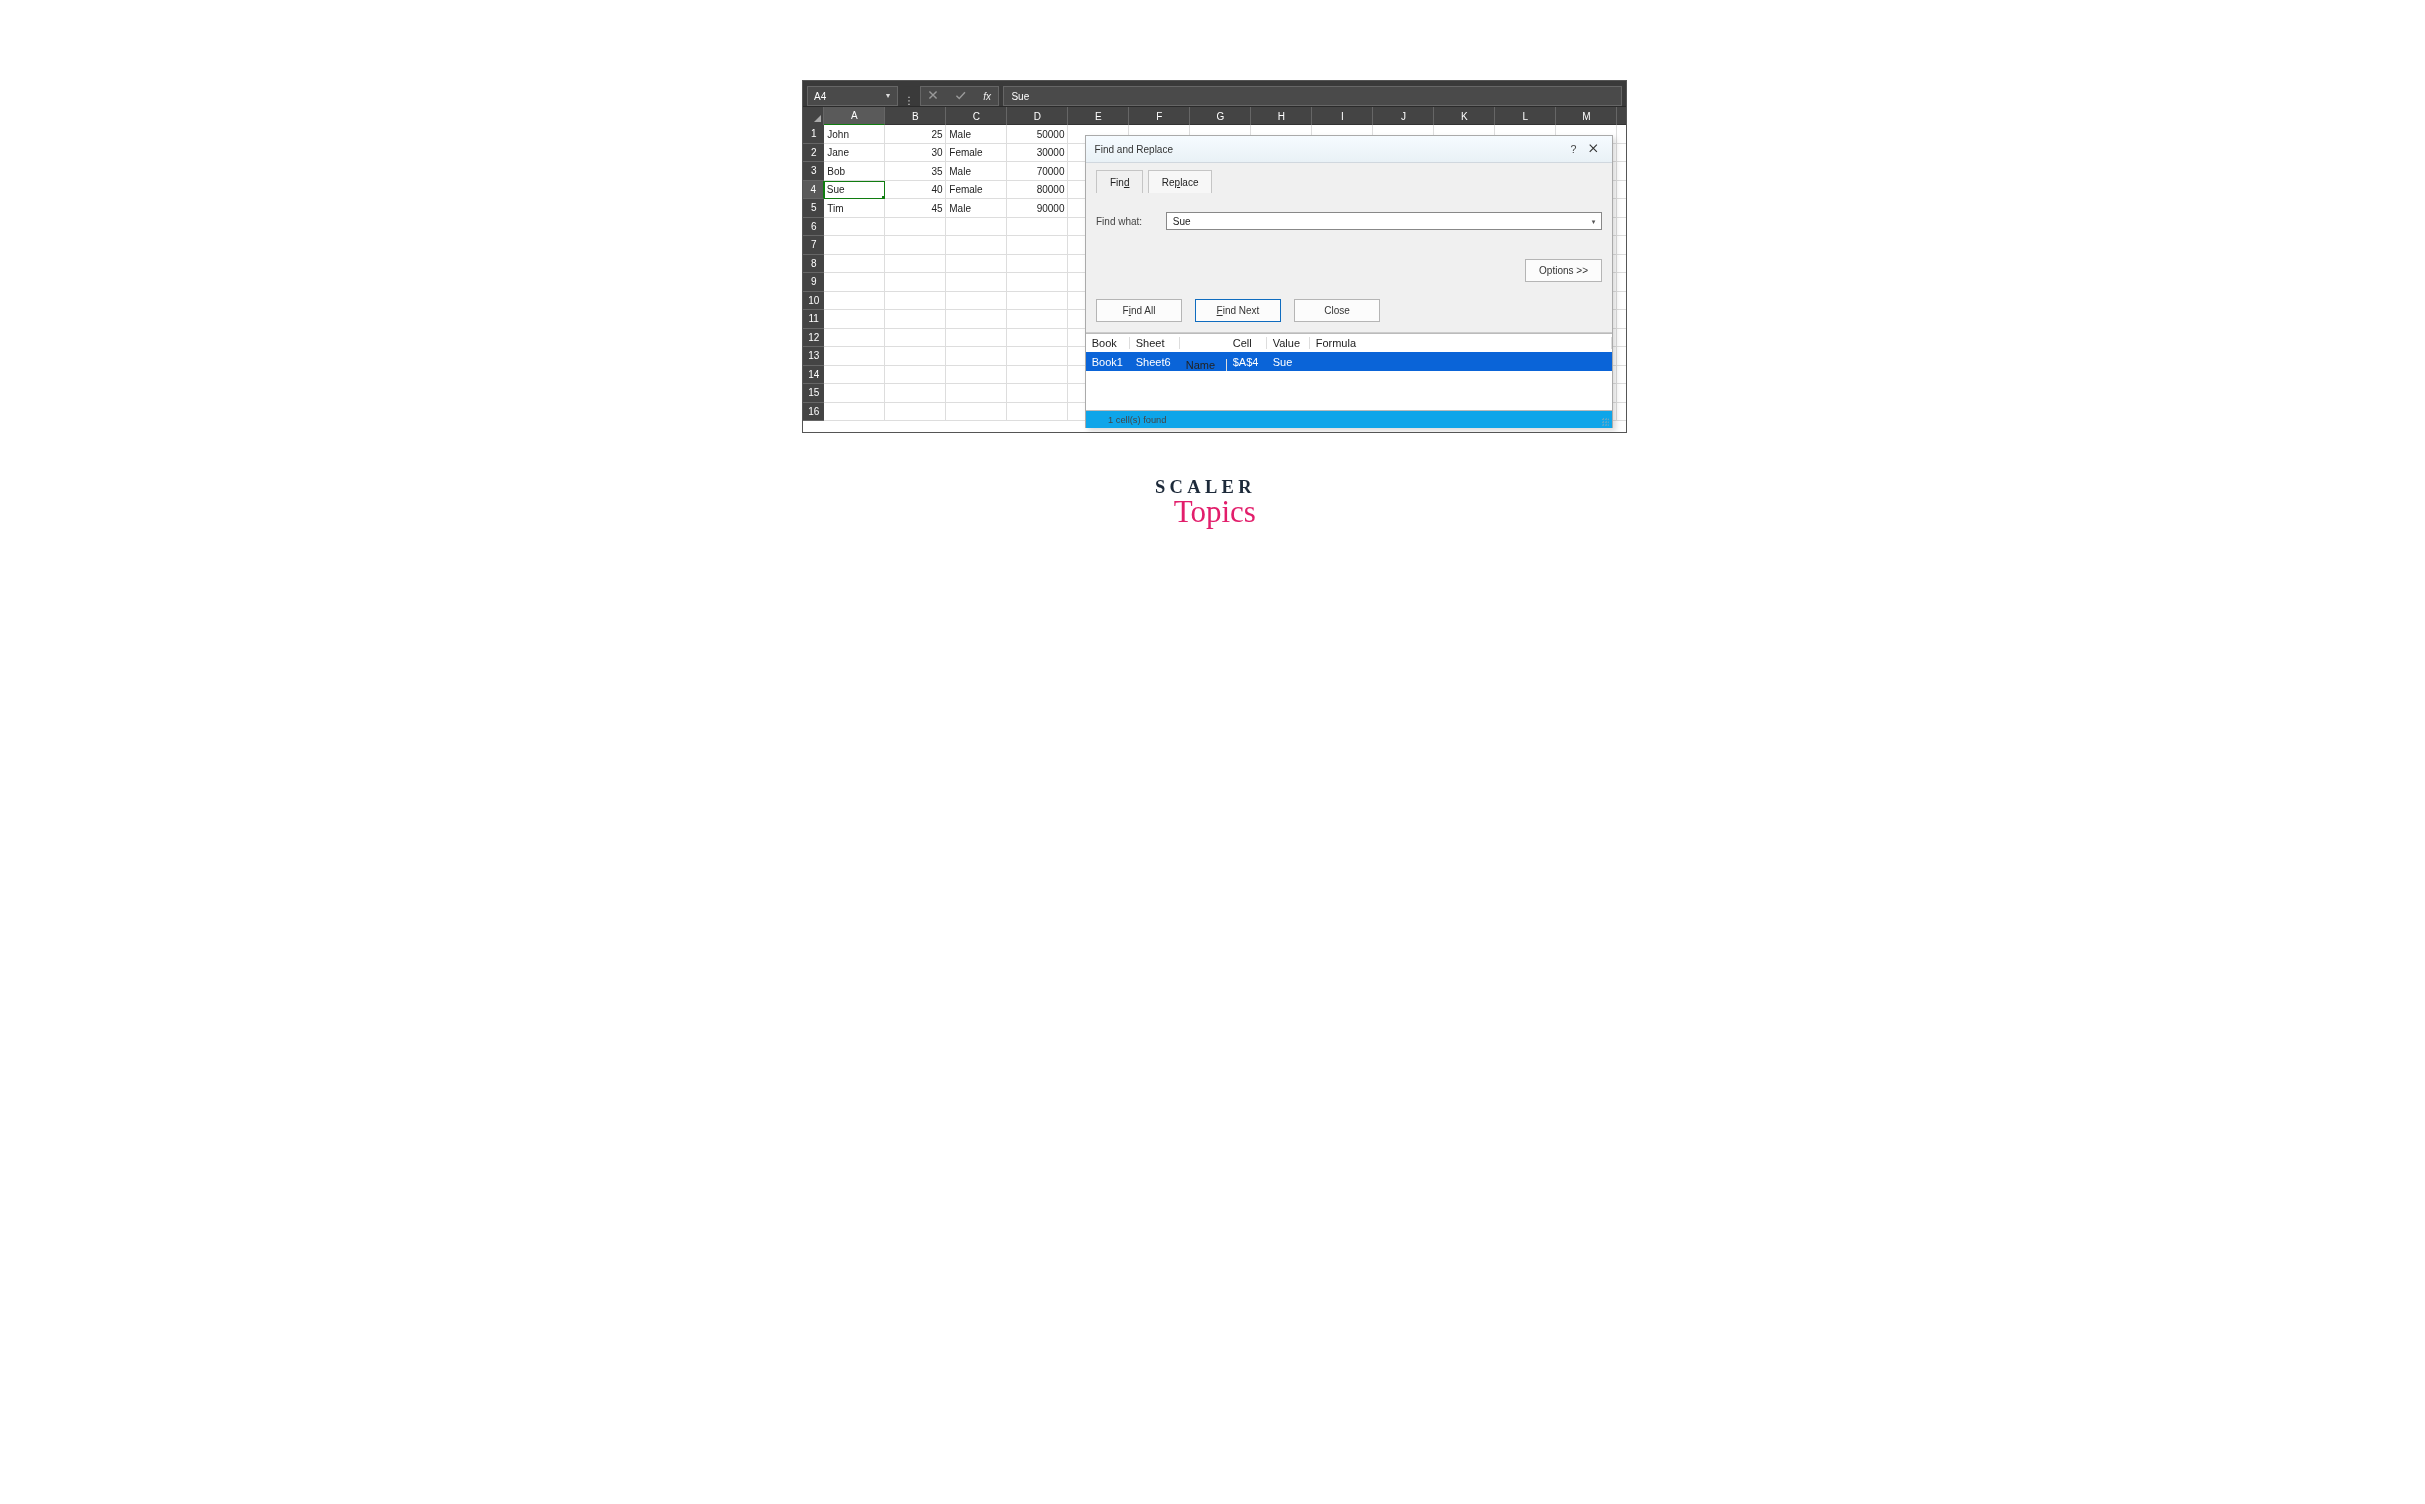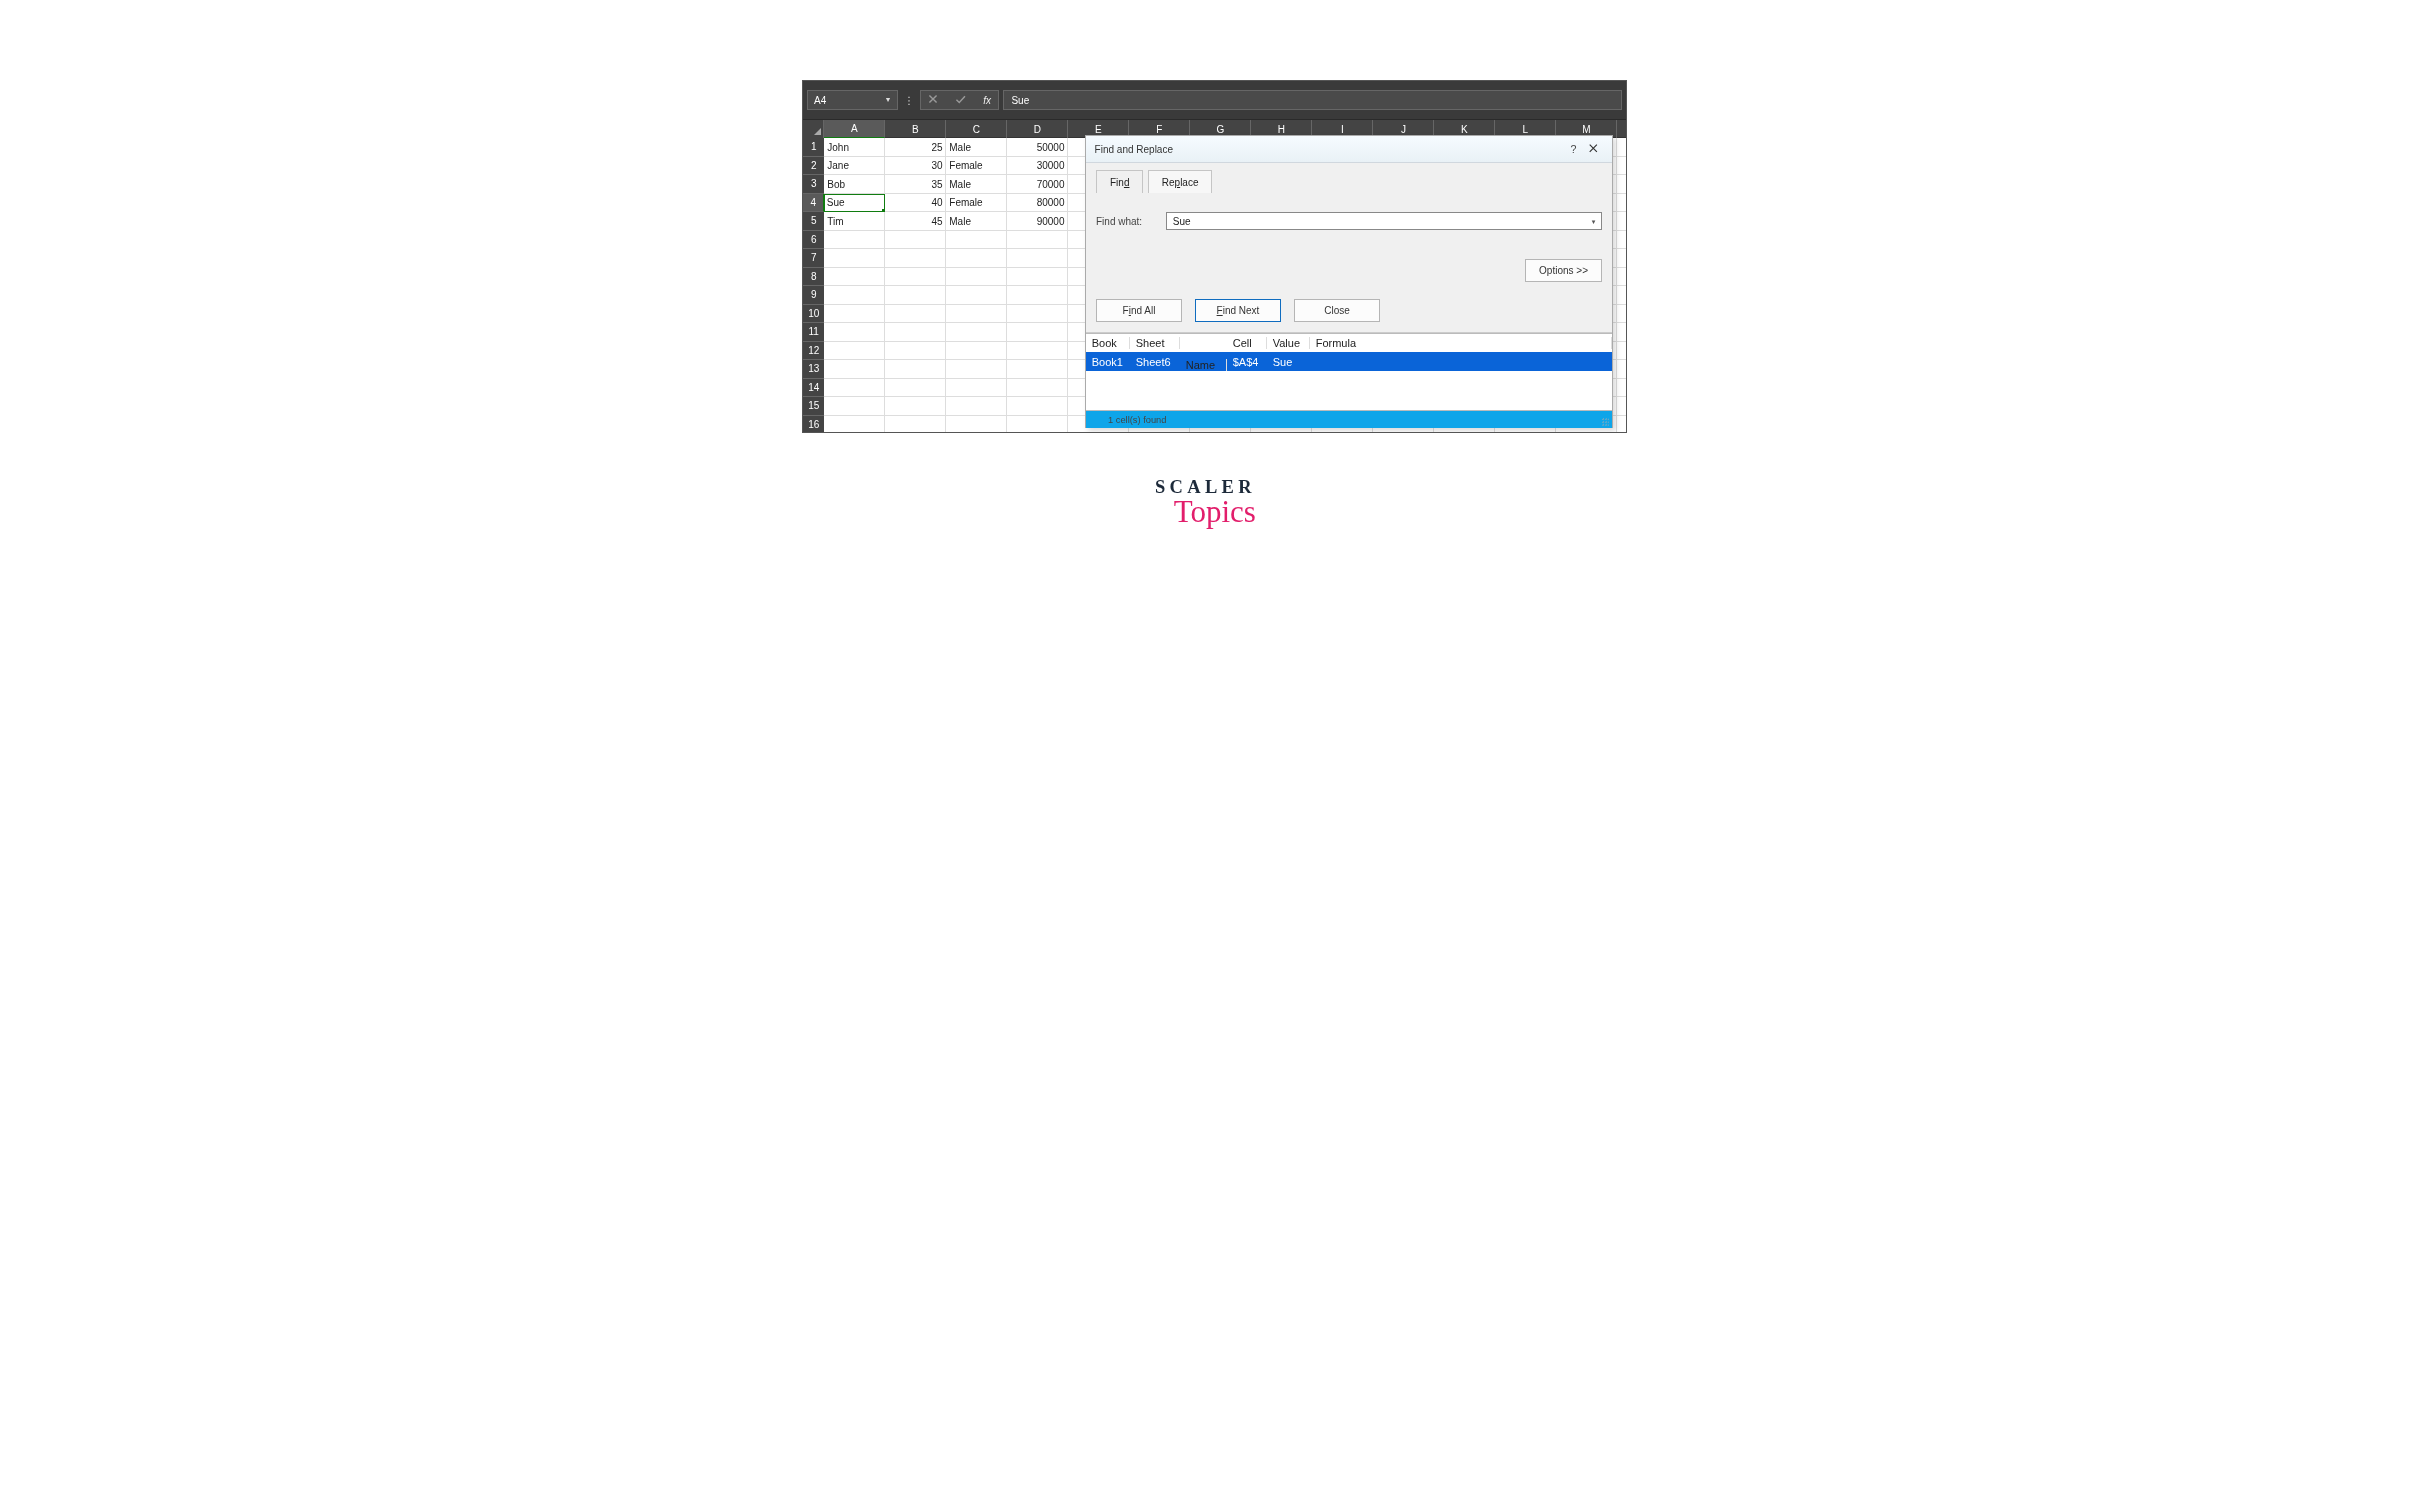--- a/index.html
+++ b/index.html
@@ -22,24 +22,24 @@
     top: 80px;
     width: 825px;
     height: 353px;
     border: 0.7px solid #555;
     background: #fff;
     overflow: hidden;
   }
 
   
   .formula-row {
-    height: 39px;
+    height: 26px;
     background: #3a3a3a;
     display: flex;
-    align-items: center;
+    align-items: flex-end;
     padding: 0 4.3px;
     gap: 4.3px;
     border-bottom: 0.7px solid #2a2a2a;
   }
   .name-box {
     height: 20px;
     width: 91px;
     background: #4a4a4a;
     border: 0.7px solid #666;
     display: flex;

